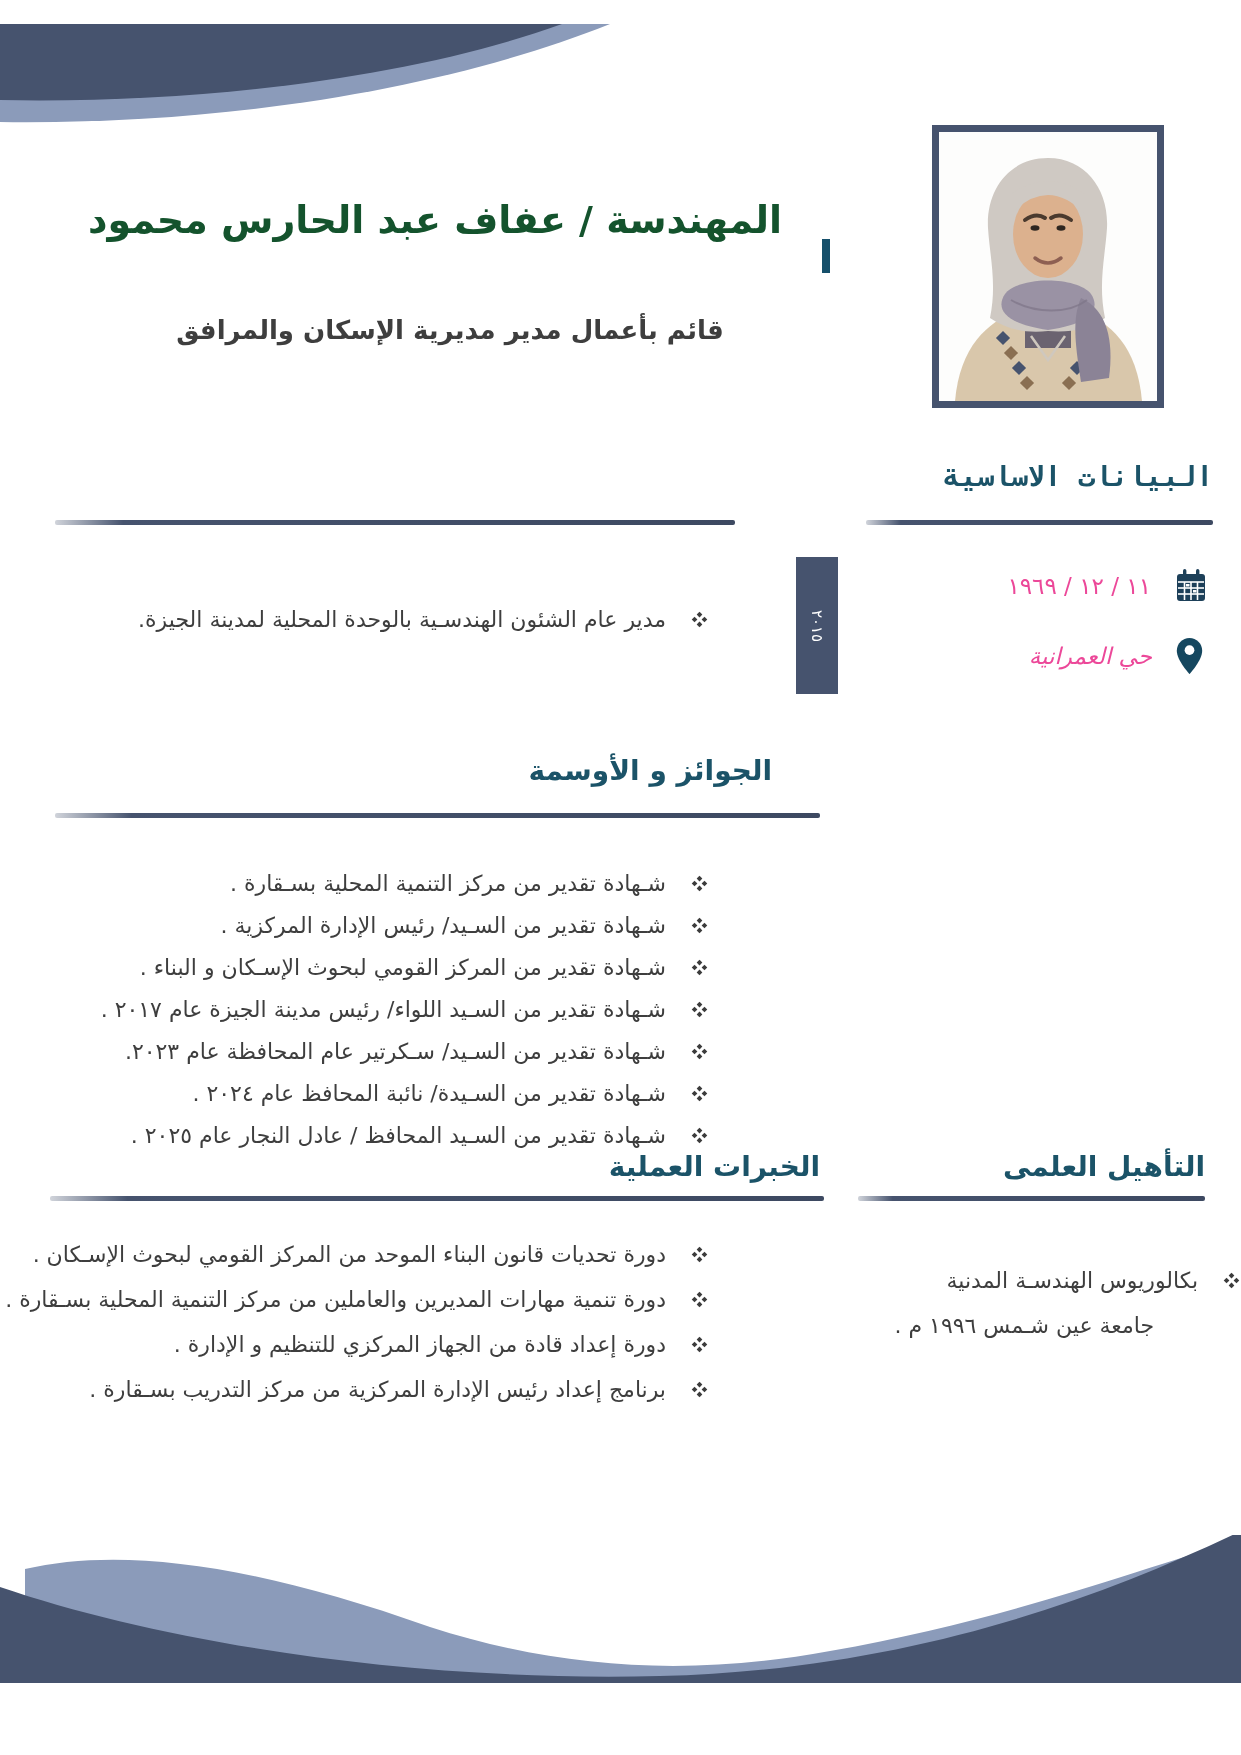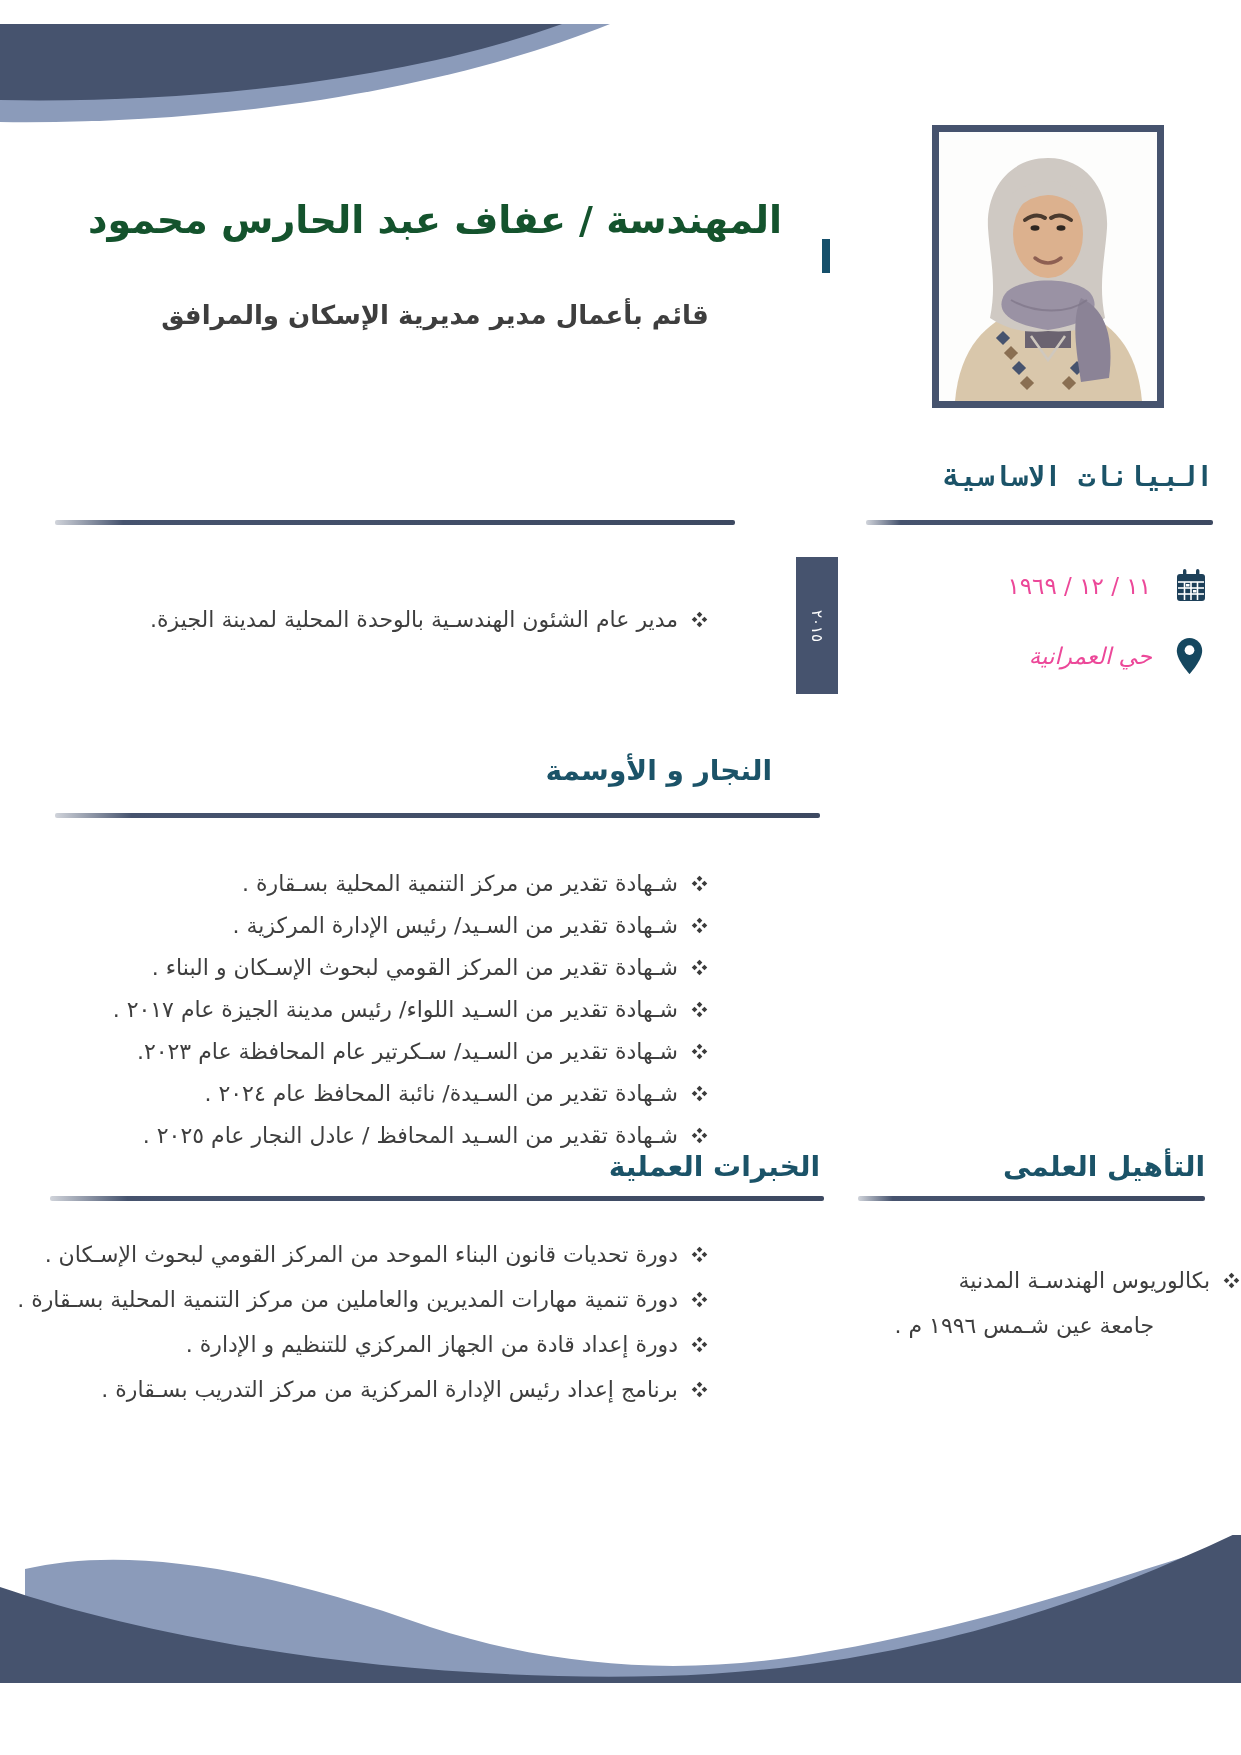--- a/index.html
+++ b/index.html
@@ -14,21 +14,21 @@
   .bottom-deco{position:absolute;top:1535px;left:0;}
   
   .photo-frame{
     position:absolute;left:932px;top:125px;width:232px;height:283px;
     box-sizing:border-box;border:7px solid #46536E;background:#fff;
   }
   .accent-bar{position:absolute;left:822px;top:239px;width:8px;height:34px;background:#16506B;}
   
   .name{position:absolute;left:70px;top:198px;width:730px;margin:0;
     text-align:center;font-size:38px;font-weight:bold;color:#14532d;white-space:nowrap;}
-  .job{position:absolute;left:70px;top:300px;width:730px;margin:0;
+  .job{position:absolute;left:70px;top:300px;width:730px;margin:15px;
     text-align:center;font-size:26px;font-weight:bold;color:#3e3e3e;white-space:nowrap;}
   
   .sec-h{position:absolute;margin:0;font-size:28px;font-weight:bold;color:#1B5368;
     text-align:right;white-space:nowrap;}
   .rule{position:absolute;height:5px;border-radius:2px;
     background:linear-gradient(90deg,rgba(70,83,110,.25) 0%,#46536E 10%,#3d4961 100%);}
   .basic-h{left:866px;top:460px;width:347px;font-family:Liberation Mono, monospace;}
   .basic-rule{left:866px;top:520px;width:347px;}
   .jobs-h{left:55px;top:460px;width:680px;}
   .jobs-rule{left:55px;top:520px;width:680px;}
@@ -41,21 +41,21 @@
   
   .info-row{position:absolute;display:flex;align-items:center;gap:24px;font-size:23px;color:#ec4899;white-space:nowrap;}
   .row-dob{right:34px;top:560px;height:52px;}
   .row-loc{right:38px;top:630px;height:52px;font-style:italic;}
   
   .year-tab{position:absolute;left:796px;top:557px;width:42px;height:137px;background:#46536E;
     display:flex;align-items:center;justify-content:center;}
   .year-tab span{color:#fff;font-size:15px;letter-spacing:4px;transform:rotate(90deg);white-space:nowrap;}
   
   ul.list{position:absolute;margin:0;padding:0;list-style:none;}
-  ul.list li{display:flex;align-items:center;gap:16px;font-size:22px;color:#3e3e3e;white-space:nowrap;}
+  ul.list li{display:flex;align-items:center;gap:28px;font-size:22px;color:#3e3e3e;white-space:nowrap;}
   .jobs-list{left:55px;top:596px;width:650px;}
   .jobs-list li{height:46px;}
   .awards-list{left:55px;top:862px;width:650px;}
   .awards-list li{height:42px;}
   .exp-list{left:55px;top:1232px;width:650px;font-size:21px;}
   .exp-list li{height:45px;font-size:21px;}
   .edu-list{left:915px;top:1258px;width:322px;}
   .edu-list li{height:44px;}
   .edu-line2{position:absolute;left:866px;top:1303px;width:322px;padding-left:0;
     box-sizing:border-box;padding-right:34px;font-size:22px;color:#3e3e3e;height:44px;
@@ -158,21 +158,21 @@
       <span class="bullet">
           <b></b>
           <b></b>
           <b></b>
           <b></b>
         </span>
       <span>مدير عام الشئون الهندسـية بالوحدة المحلية لمدينة الجيزة.</span>
     </li>
   </ul>
 
-  <h3 class="sec-h awards-h">النجار و الأوسمة</h3>
+  <h3 class="sec-h awards-h">الجوائز و الأوسمة</h3>
   <div class="rule awards-rule"></div>
   <ul class="list awards-list">
     <li>
         <span class="bullet">
           <b></b>
           <b></b>
           <b></b>
           <b></b>
         </span>
         <span>شـهادة تقدير من مركز التنمية المحلية بسـقارة .</span>

